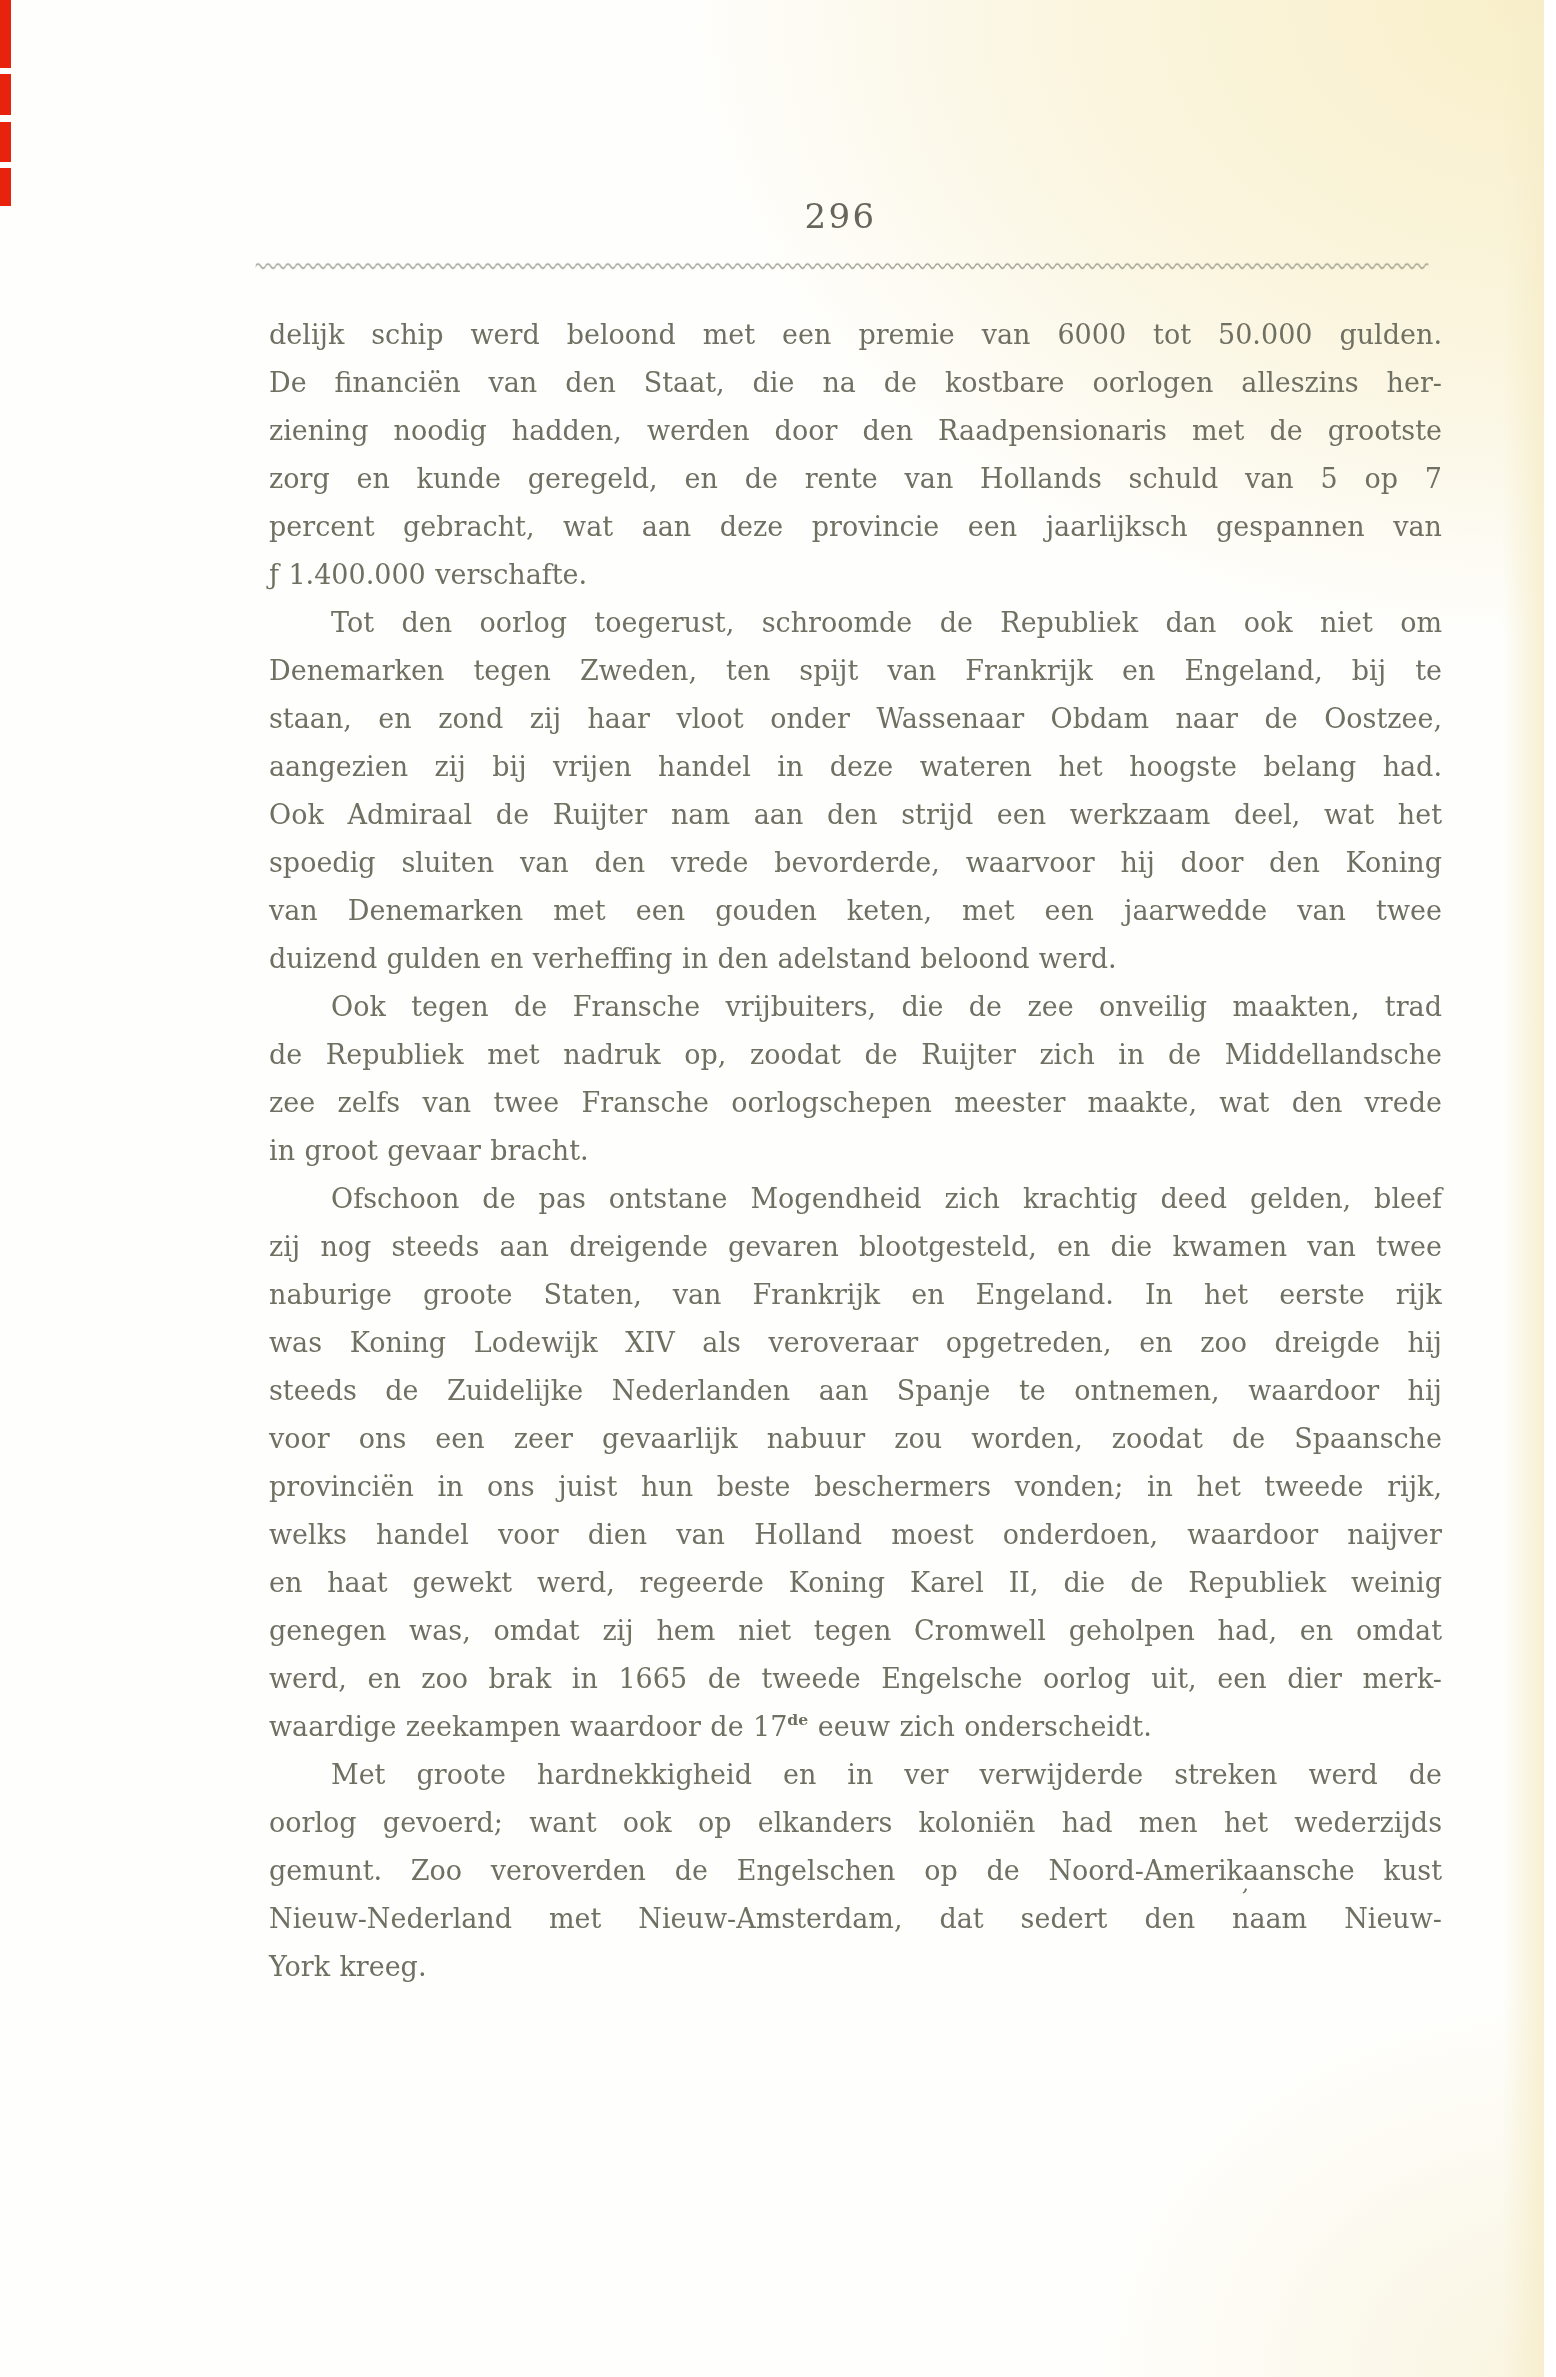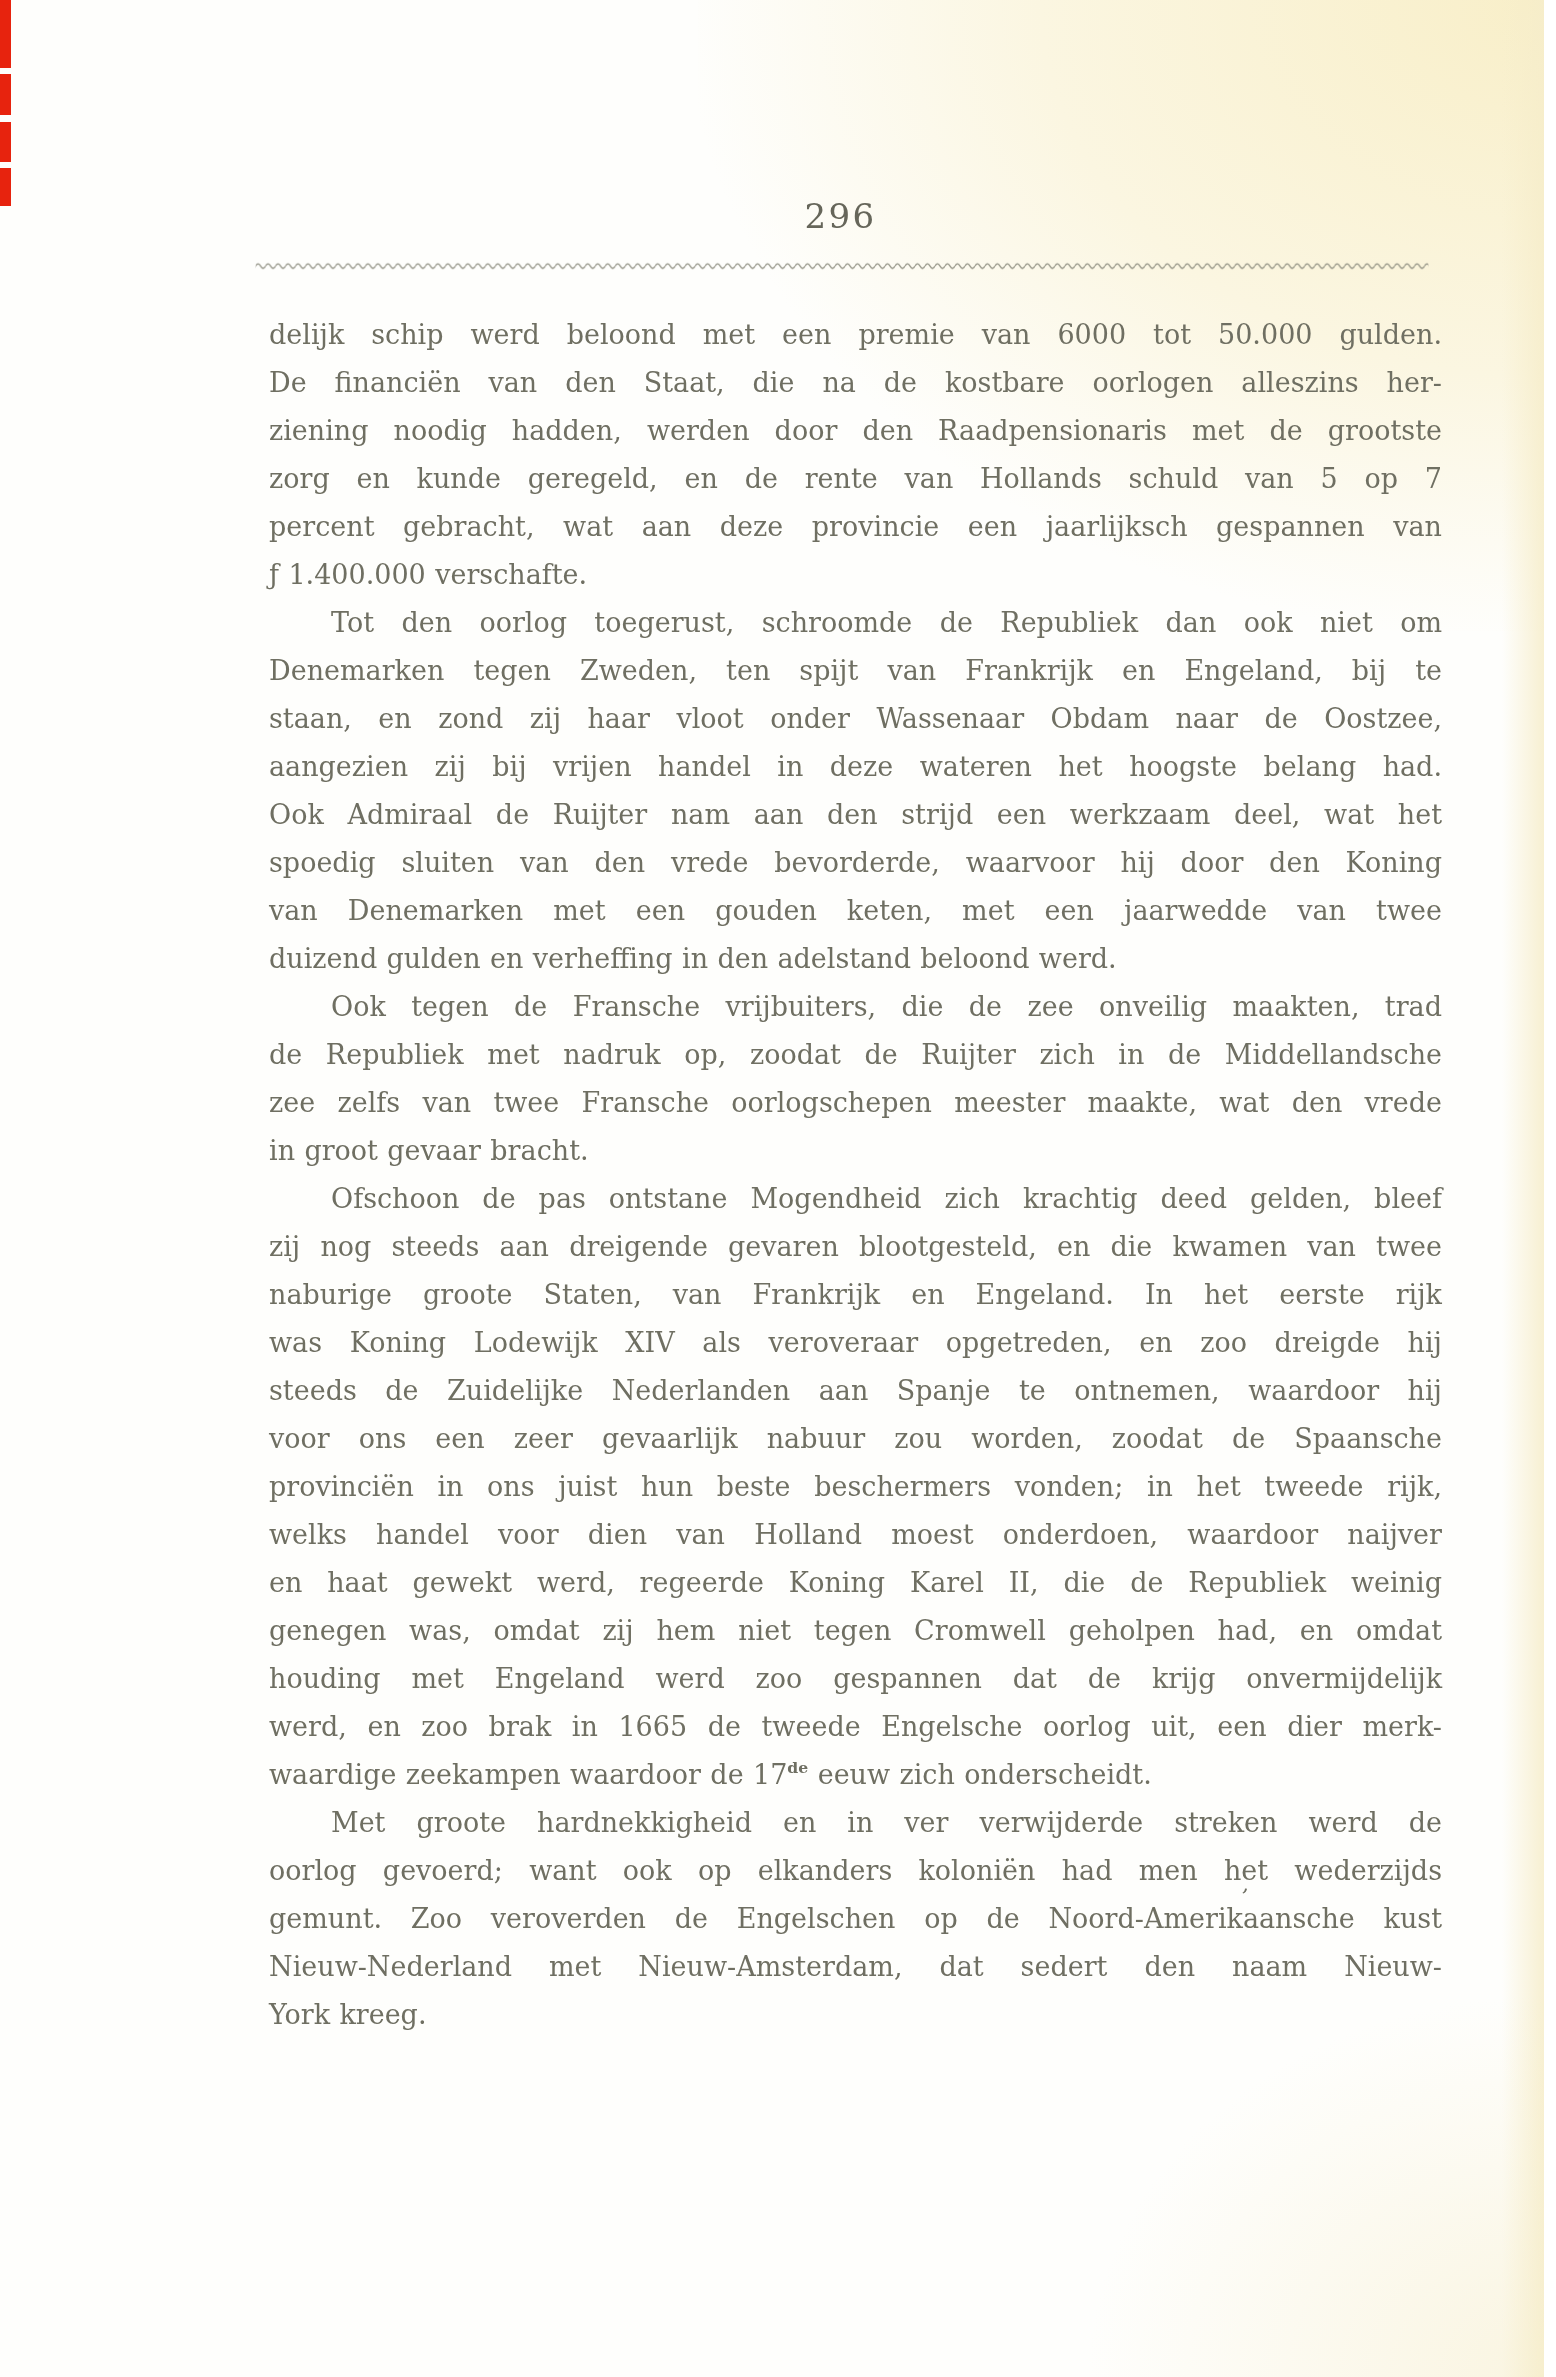--- a/index.html
+++ b/index.html
@@ -149,21 +149,20 @@
       <div class="line indent">Ofschoon de pas ontstane Mogendheid zich krachtig deed gelden, bleef</div>
       <div class="line">zij nog steeds aan dreigende gevaren blootgesteld, en die kwamen van twee</div>
       <div class="line">naburige groote Staten, van Frankrijk en Engeland. In het eerste rijk</div>
       <div class="line">was Koning Lodewijk XIV als veroveraar opgetreden, en zoo dreigde hij</div>
       <div class="line">steeds de Zuidelijke Nederlanden aan Spanje te ontnemen, waardoor hij</div>
       <div class="line">voor ons een zeer gevaarlijk nabuur zou worden, zoodat de Spaansche</div>
       <div class="line">provinciën in ons juist hun beste beschermers vonden; in het tweede rijk,</div>
       <div class="line">welks handel voor dien van Holland moest onderdoen, waardoor naijver</div>
       <div class="line">en haat gewekt werd, regeerde Koning Karel II, die de Republiek weinig</div>
       <div class="line">genegen was, omdat zij hem niet tegen Cromwell geholpen had, en omdat</div>
-      <div class="line">houding met Engeland werd zoo gespannen dat de krijg onvermijdelijk</div>
       <div class="line">werd, en zoo brak in 1665 de tweede Engelsche oorlog uit, een dier merk-</div>
       <div class="line end"><span>waardige zeekampen waardoor de 17</span><sup>de</sup><span> eeuw zich onderscheidt.</span></div>
       <div class="line indent">Met groote hardnekkigheid en in ver verwijderde streken werd de</div>
       <div class="line">oorlog gevoerd; want ook op elkanders koloniën had men het wederzijds</div>
       <div class="line">gemunt. Zoo veroverden de Engelschen op de Noord-Amerikaansche kust</div>
       <div class="line">Nieuw-Nederland met Nieuw-Amsterdam, dat sedert den naam Nieuw-</div>
       <div class="line end">York kreeg.</div>
     </div>
 
   <span class="ink-mark">,</span>

